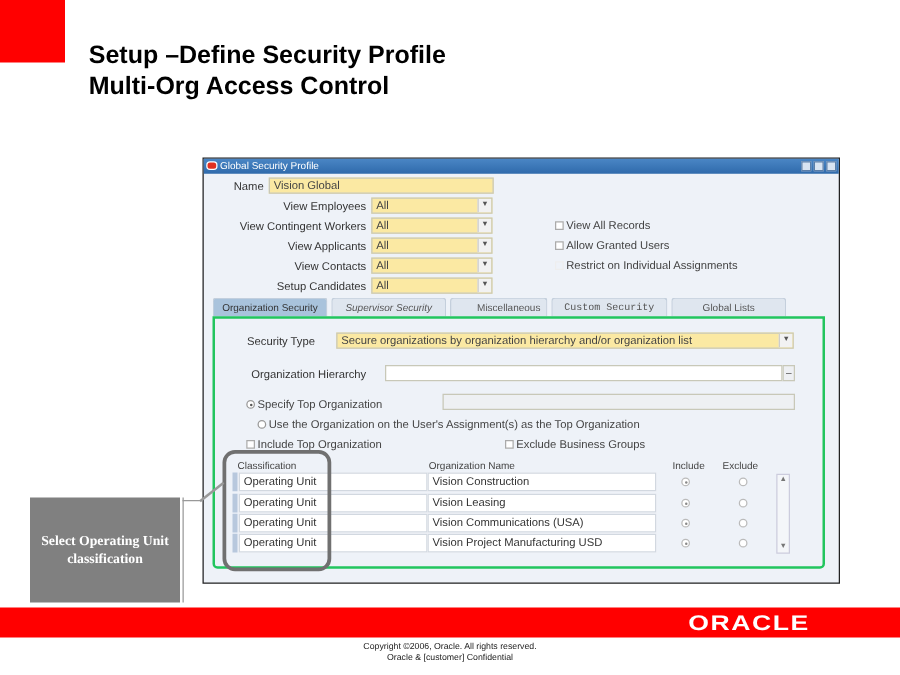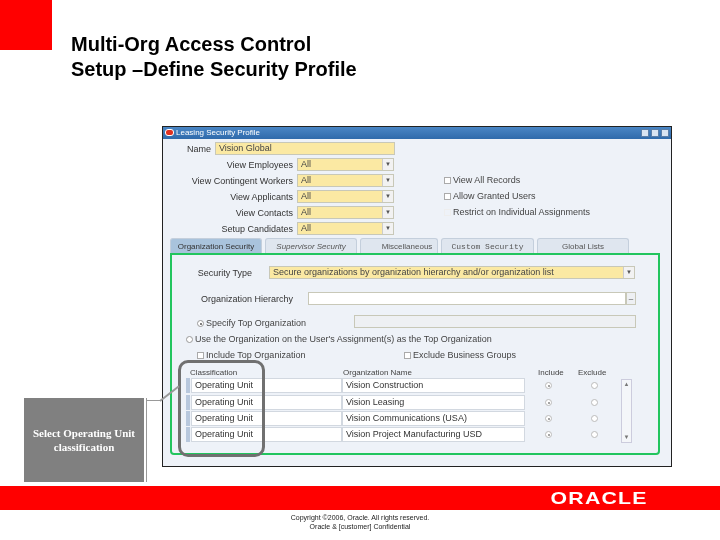--- a/index.html
+++ b/index.html
@@ -54,28 +54,28 @@
 
   .red-band { position: absolute; left: 0; top: 486px; width: 720px; height: 24px; background: #ff0000; }
   .oracle-logo { position: absolute; right: 72px; top: 489px; color: #fff; font-weight: bold; font-size: 17px; letter-spacing: 1px; transform: scaleX(1.25); transform-origin: right center; }
   .copyright { position: absolute; left: 260px; top: 513px; width: 200px; text-align: center; font-size: 7px; line-height: 9px; color: #222; }
 </style>
 </head>
 <body>
 
 <div class="red-square"></div>
 <div class="slide-title">
+  <div>Setup –Define Security Profile</div>
   <div>Multi-Org Access Control</div>
-  <div>Setup –Define Security Profile</div>
 </div>
 
 <div class="win">
   <div class="win-titlebar">
     <span class="app-icon"></span>
-    <span>Leasing Security Profile</span>
+    <span>Global Security Profile</span>
     <div class="win-ctrls">
       <span></span>
       <span></span>
       <span></span>
     </div>
   </div>
 
   <div class="lbl" style="left:0;width:48px;top:17px;">Name</div>
   <div class="field" style="left:52px;top:15px;width:180px;">Vision Global</div>
 
@@ -110,21 +110,21 @@
     <div class="lbl" style="left:0;width:80px;top:13px;">Security Type</div>
     <div class="field" style="left:97px;top:11px;width:366px;"><span>Secure organizations by organization hierarchy and/or organization list</span><span class="dd-btn">▼</span></div>
 
     <div class="lbl" style="left:0;width:121px;top:39px;">Organization Hierarchy</div>
     <div class="field white" style="left:136px;top:37px;width:318px;"></div>
     <div class="field grey" style="left:454px;top:37px;width:10px;padding:0;font-size:8px;text-align:center;">–</div>
 
     <div class="radio" style="left:25px;top:63px;"><span class="dot on"></span><span>Specify Top Organization</span></div>
     <div class="field grey" style="left:182px;top:60px;width:282px;"></div>
 
-    <div class="radio" style="left:14px;top:79px;"><span class="dot"></span><span>Use the Organization on the User's Assignment(s) as the Top Organization</span></div>
+    <div class="radio" style="left:34px;top:79px;"><span class="dot"></span><span>Use the Organization on the User's Assignment(s) as the Top Organization</span></div>
 
     <div class="chk" style="left:25px;top:95px;"><span class="box"></span><span>Include Top Organization</span></div>
     <div class="chk" style="left:232px;top:95px;"><span class="box"></span><span>Exclude Business Groups</span></div>
 
     <div class="col-hdr" style="left:18px;top:113px;">Classification</div>
     <div class="col-hdr" style="left:171px;top:113px;">Organization Name</div>
     <div class="col-hdr" style="left:366px;top:113px;">Include</div>
     <div class="col-hdr" style="left:406px;top:113px;">Exclude</div>
 
     <div class="grid-row" style="top:123px;">

